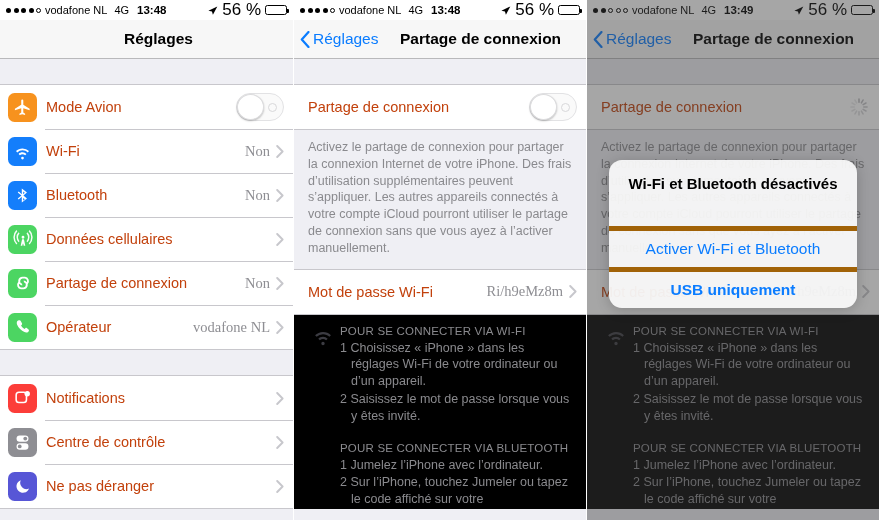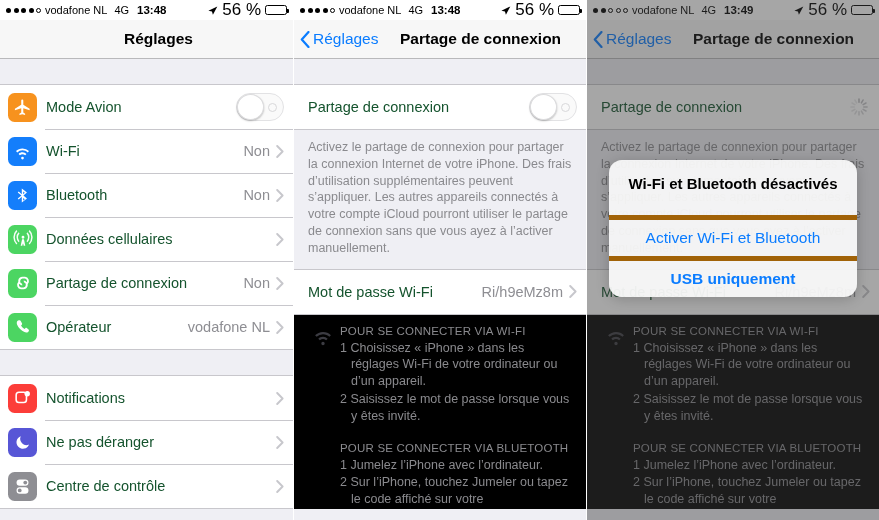--- a/index.html
+++ b/index.html
@@ -56,23 +56,23 @@
     padding-left: 8px; padding-right: 9px; background: #fff; position: relative;
   }
   .row + .row::before {
     content: ""; position: absolute; left: 45px; right: 0; top: 0; height: 1px; background: #c8c7cc;
   }
   .ico {
     width: 29px; height: 29px; border-radius: 6.5px; flex: 0 0 29px;
     display: flex; align-items: center; justify-content: center; margin-right: 9px;
   }
   .ico svg { display: block; }
-  .row-label { font-size: 14.5px; color: #14532d; }
+  .row-label { font-size: 14.5px; color: #c2410c; }
   .row-right { margin-left: auto; display: flex; align-items: center; gap: 6px; }
-  .row-value { font-size: 14.5px; color: #8e8e93; }
+  .row-value { font-size: 14.5px; color: #8e8e93; font-family: Liberation Serif, serif; }
   .chev { width: 8px; height: 13px; flex: 0 0 8px; }
 
   
   .toggle {
     width: 48px; height: 28px; border-radius: 14px;
     border: 1px solid #e2e2e4; background: #fafafa; position: relative; flex: 0 0 48px;
   }
   .toggle .knob {
     position: absolute; left: 0px; top: 0px; width: 27px; height: 26px; border-radius: 50%;
     background: #fff; border: 1px solid #dcdcde; box-shadow: 0 1px 2px rgba(0,0,0,.25);
@@ -100,21 +100,21 @@
   }
 
   
   .dim { position: absolute; inset: 0; background: rgba(60,60,62,.46); z-index: 20; }
   .alert {
     position: absolute; z-index: 21; left: 22px; right: 22px; top: 160px;
     background: rgba(249,249,249,.94); border-radius: 13px; overflow: hidden;
     box-shadow: 0 2px 14px rgba(0,0,0,.2);
   }
   .alert-body { padding: 15px 14px 14px 14px; text-align: center; }
-  .alert-title { font-size: 15px; font-weight: bold; color: #000; margin-bottom: 9px; }
+  .alert-title { font-size: 15px; font-weight: bold; color: #000; margin-bottom: 20px; }
   .alert-msg { font-size: 12.6px; line-height: 16.5px; color: #000; }
   .alert-btn {
     height: 41px; display: flex; align-items: center; justify-content: center;
     color: #0a7cff; font-size: 15.5px; border-top: 5px solid #a16207;
   }
   .alert-btn.bold { font-weight: bold; }
 </style>
 </head>
 <body>
 
@@ -258,43 +258,43 @@
           </span>
           <span class="row-label">Notifications</span>
           <span class="row-right">
             <svg class="chev" viewBox="0 0 8 13">
                 <path d="M1.2 1 L6.6 6.5 L1.2 12" stroke="#c7c7cc" stroke-width="1.9" fill="none" stroke-linecap="round" stroke-linejoin="round"></path>
               </svg>
           </span>
         </div>
 
         <div class="row">
-          <span class="ico" style="background:#5756d6">
-            <svg width="18" height="18" viewBox="0 0 24 24">
-                <path d="M20 15.4A8.3 8.3 0 0 1 9.1 4.3a8.6 8.6 0 1 0 10.9 11.1z" fill="#fff"></path>
-              </svg>
-          </span>
-          <span class="row-label">Ne pas déranger</span>
-          <span class="row-right">
-            <svg class="chev" viewBox="0 0 8 13">
-                <path d="M1.2 1 L6.6 6.5 L1.2 12" stroke="#c7c7cc" stroke-width="1.9" fill="none" stroke-linecap="round" stroke-linejoin="round"></path>
-              </svg>
-          </span>
-        </div>
-
-        <div class="row">
           <span class="ico" style="background:#8e8e93">
             <svg width="19" height="19" viewBox="0 0 24 24">
                 <rect x="4.5" y="3" width="15" height="8" rx="4" fill="#fff"></rect>
                 <circle cx="15.5" cy="7" r="2.4" fill="#8e8e93"></circle>
                 <rect x="4.5" y="13" width="15" height="8" rx="4" fill="#fff"></rect>
                 <circle cx="8.5" cy="17" r="2.4" fill="#8e8e93"></circle>
               </svg>
           </span>
           <span class="row-label">Centre de contrôle</span>
+          <span class="row-right">
+            <svg class="chev" viewBox="0 0 8 13">
+                <path d="M1.2 1 L6.6 6.5 L1.2 12" stroke="#c7c7cc" stroke-width="1.9" fill="none" stroke-linecap="round" stroke-linejoin="round"></path>
+              </svg>
+          </span>
+        </div>
+
+        <div class="row">
+          <span class="ico" style="background:#5756d6">
+            <svg width="18" height="18" viewBox="0 0 24 24">
+                <path d="M20 15.4A8.3 8.3 0 0 1 9.1 4.3a8.6 8.6 0 1 0 10.9 11.1z" fill="#fff"></path>
+              </svg>
+          </span>
+          <span class="row-label">Ne pas déranger</span>
           <span class="row-right">
             <svg class="chev" viewBox="0 0 8 13">
                 <path d="M1.2 1 L6.6 6.5 L1.2 12" stroke="#c7c7cc" stroke-width="1.9" fill="none" stroke-linecap="round" stroke-linejoin="round"></path>
               </svg>
           </span>
         </div>
       </div>
       <div class="gap"></div>
     </div>
   </div>

